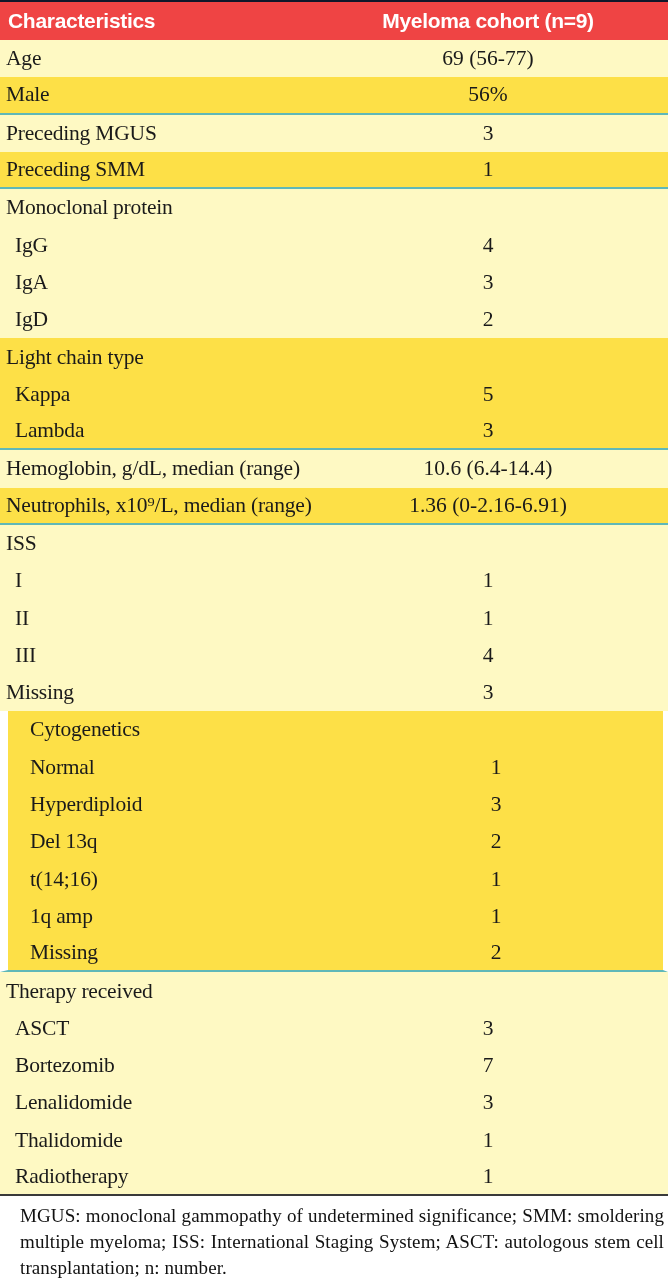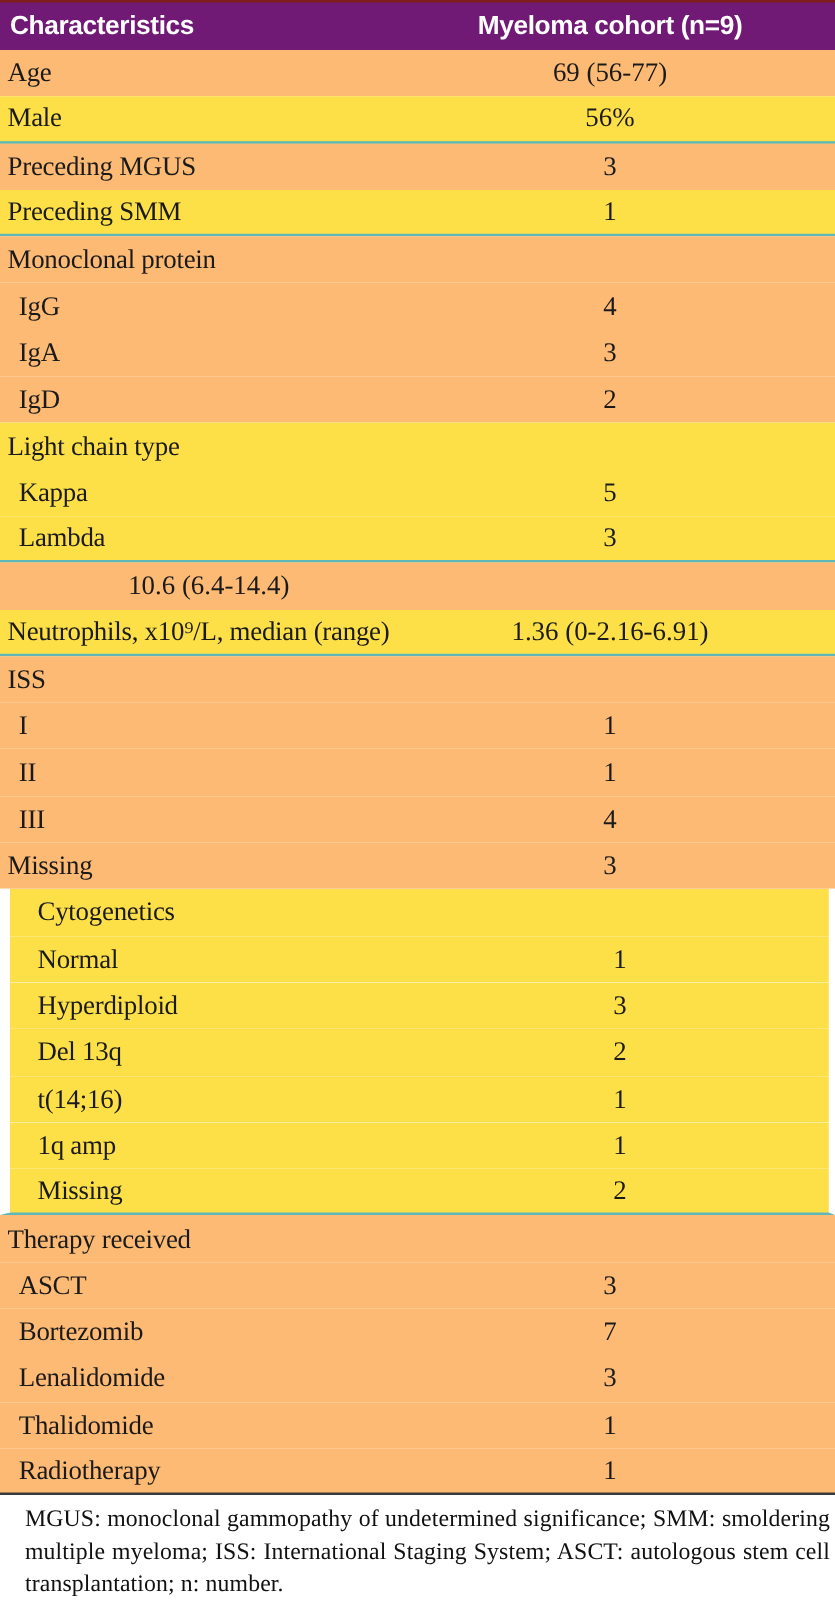--- a/index.html
+++ b/index.html
@@ -16,40 +16,40 @@
   }
   .table-wrap {
     width: 668px;
   }
   
   .thead {
     display: grid;
     grid-template-columns: 334px 308px 26px;
     align-items: center;
     height: 38px;
-    background: #701a75;
-    border-top: 2px solid #7f1d1d;
+    background: #ef4444;
+    border-top: 2px solid #0f172a;
   }
   .thead .hcell {
     font-family: "Liberation Sans", "DejaVu Sans", sans-serif;
     font-weight: bold;
     font-size: 21px;
     letter-spacing: -0.3px;
     color: #ffffff;
   }
   .thead .hcell.c1 { padding-left: 8px; }
   .thead .hcell.c2 { text-align: center; }
   
   .row {
     display: grid;
     grid-template-columns: 334px 308px 26px;
     align-items: center;
     height: 37.3px;
     box-sizing: border-box;
-    background: #fdba74;
+    background: #fef9c3;
   }
   .row.teal { background: #fde047; }
   .row.rule-teal { border-bottom: 2.5px solid #5fb8b8; }
   .row.rule-dark { border-bottom: 2px solid #3a3a3a; }
   .row.inset {
     border-left: 8px solid #ffffff;
     border-right: 5px solid #ffffff;
     background-clip: padding-box;
   }
   .cell-label {
@@ -148,20 +148,21 @@
     <div class="cell-spacer"></div>
   </div>
 
   <div class="row teal indent rule-teal">
     <div class="cell-label">Lambda</div>
     <div class="cell-value">3</div>
     <div class="cell-spacer"></div>
   </div>
 
   <div class="row">
+    <div class="cell-label">Hemoglobin, g/dL, median (range)</div>
     <div class="cell-value">10.6 (6.4-14.4)</div>
     <div class="cell-spacer"></div>
   </div>
 
   <div class="row teal rule-teal">
     <div class="cell-label">Neutrophils, x10⁹/L, median (range)</div>
     <div class="cell-value">1.36 (0-2.16-6.91)</div>
     <div class="cell-spacer"></div>
   </div>
 

